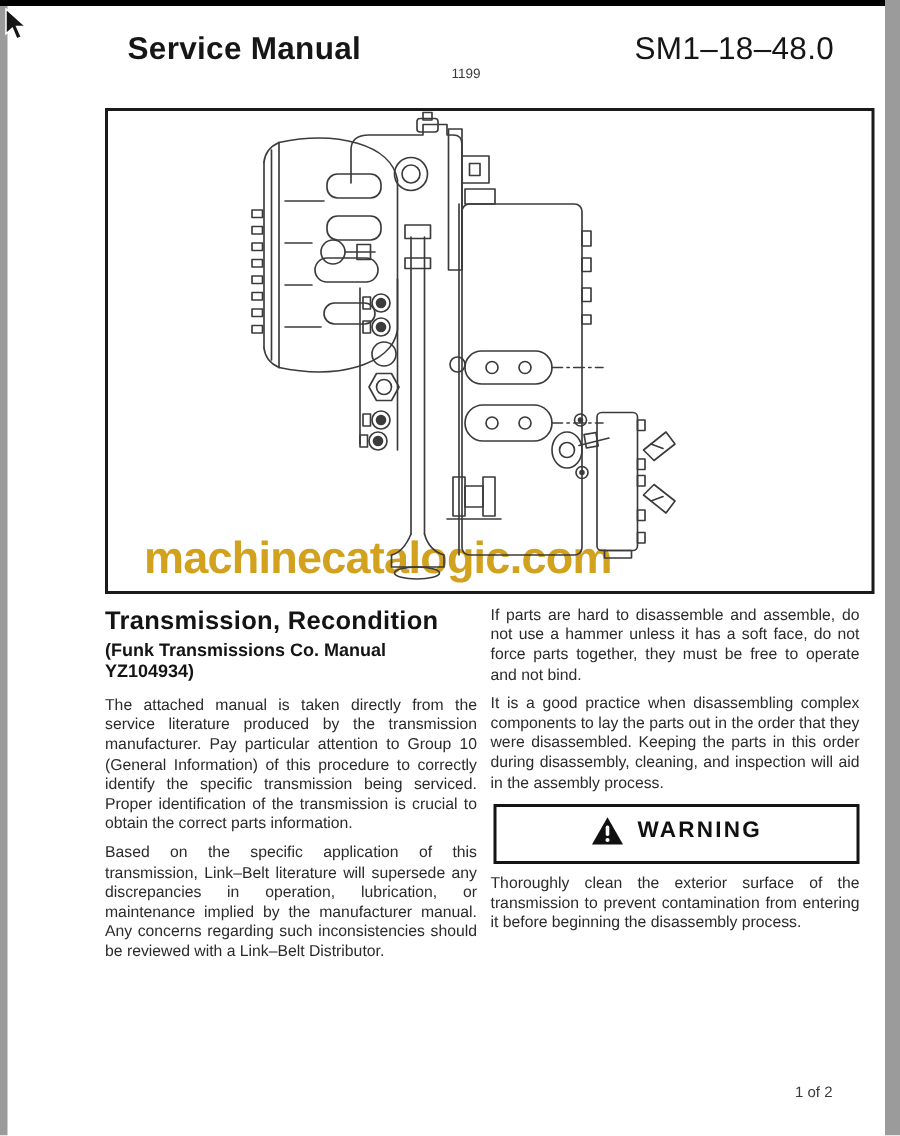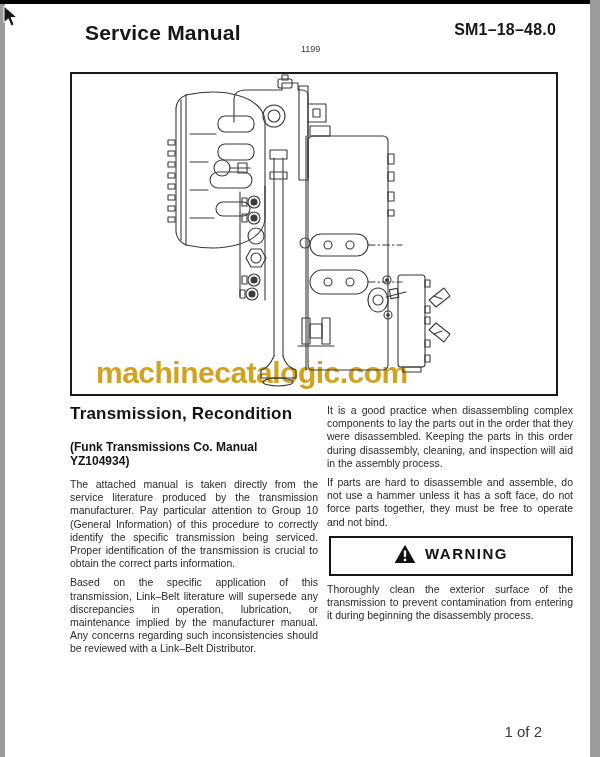--- a/index.html
+++ b/index.html
@@ -11,39 +11,39 @@
     font-family:"Liberation Sans", sans-serif;color:var(--text);
   }
   .top-bar{position:absolute;left:0;top:0;width:590px;height:4px;background:var(--top-bar);z-index:6;}
   .edge{position:absolute;top:0;height:757px;background:var(--page-edge);z-index:5;}
   .edge-left{left:0;width:5px;}
   .edge-right{left:590px;width:10px;}
   .cursor{position:absolute;left:3px;top:5px;z-index:7;}
 
   .header-title{position:absolute;left:85px;top:21px;font-size:21px;font-weight:700;color:#161616;letter-spacing:.2px;}
   .date-code{position:absolute;left:301px;top:44px;font-size:9px;color:#3a3a3a;}
-  .doc-number{position:absolute;right:44px;top:21px;font-size:16px;font-weight:700;color:#161616;letter-spacing:.2px;}
-
-  .figure{position:absolute;left:70px;top:72px;width:484px;height:320px;border:2px solid #1a1a1a;background:#fff;}
+  .doc-number{position:absolute;right:44px;top:21px;font-size:21px;font-weight:400;color:#161616;letter-spacing:.2px;}
+
+  .figure{position:absolute;left:70px;top:72px;width:484px;height:320px;border:2px solid #1a1a1a;background:#fff;padding-left:25px;}
   .watermark{position:absolute;left:24px;top:282px;font-size:30px;font-weight:700;color:var(--watermark);letter-spacing:-.5px;z-index:1;white-space:nowrap;}
   .drawing{position:absolute;left:0;top:0;width:484px;height:320px;z-index:2;}
 
   .col{position:absolute;top:404px;}
   .col-left{left:70px;width:248px;}
   .col-right{left:327px;width:246px;}
-  .col h1{font-size:17px;margin:0 0 16px;color:#141414;letter-spacing:.2px;font-weight:700;}
+  .col h1{font-size:17px;margin:0 0 2px;color:#141414;letter-spacing:.2px;font-weight:700;}
   .col h2{font-size:12px;margin:0 0 10px;color:#141414;font-weight:700;}
   .col p{font-size:10.5px;line-height:13.2px;margin:0 0 6px;text-align:justify;color:var(--text);}
 
   .warning-box{border:2px solid #141414;margin:7px 0 7px 2px;padding:4px 22px 7px;}
   .warning-head{display:flex;align-items:center;justify-content:center;gap:9px;margin:2px 0 3px;}
   .warning-title{font-size:15px;font-weight:700;letter-spacing:1.5px;color:#111;}
   .warning-text{font-weight:700;font-size:10.3px;line-height:12.9px;margin:0 !important;color:#1d1d1d !important;}
 
-  .footer{position:absolute;right:58px;top:723px;font-size:15px;color:#3a3a3a;}
+  .footer{position:absolute;right:45px;top:723px;font-size:10px;color:#3a3a3a;}
 </style>
 </head>
 <body>
 
 <div class="top-bar"></div>
 <div class="edge edge-left"></div>
 <div class="edge edge-right"></div>
 
 <svg class="cursor" width="16" height="24" viewBox="0 0 16 24">
   <polygon points="1,1 1,17.5 5.2,13.8 8.2,21 11.2,19.6 8.1,12.6 14,12.6" fill="#161616" stroke="#ffffff" stroke-width="1"></polygon>
@@ -186,28 +186,28 @@
 </figure>
 
 <section class="col col-left">
   <h1>Transmission, Recondition</h1>
   <h2>(Funk Transmissions Co. Manual YZ104934)</h2>
   <p>The attached manual is taken directly from the service literature produced by the transmission manufacturer.  Pay particular attention to Group 10 (General Information) of this procedure to correctly identify the specific transmission being serviced.  Proper identification of the transmission is crucial to obtain the correct parts information.</p>
   <p>Based on the specific application of this transmission, Link–Belt literature will supersede any discrepancies in operation, lubrication, or maintenance implied by the manufacturer manual.  Any concerns regarding such inconsistencies should be reviewed with a Link–Belt Distributor.</p>
 </section>
 
 <section class="col col-right">
+  <p>If parts are hard to disassemble and assemble, do not use a hammer unless it has a soft face, do not force parts together, they must be free to operate and not bind.</p>
   <p>It is a good practice when disassembling complex components to lay the parts out in the order that they were disassembled.  Keeping the parts in this order during disassembly, cleaning, and inspection will aid in the assembly process.</p>
-  <p>If parts are hard to disassemble and assemble, do not use a hammer unless it has a soft face, do not force parts together, they must be free to operate and not bind.</p>
   <div class="warning-box">
     <div class="warning-head">
       <svg width="22" height="20" viewBox="0 0 24 21">
         <path d="M12,0.5 L23.3,20.3 H0.7 Z" fill="#111111"></path>
         <rect x="10.7" y="6.5" width="2.6" height="7.6" rx="1.2" fill="#ffffff"></rect>
         <circle cx="12" cy="17" r="1.5" fill="#ffffff"></circle>
       </svg>
       <span class="warning-title">WARNING</span>
     </div>
   </div>
-  <p>Thoroughly clean the exterior surface of the transmission to prevent contamination from entering it during beginning the disassembly process.</p>
+  <p>Thoroughly clean the exterior surface of the transmission to prevent contamination from entering it before beginning the disassembly process.</p>
 </section>
 
 <div class="footer">1 of 2</div>
 
 </body></html>

